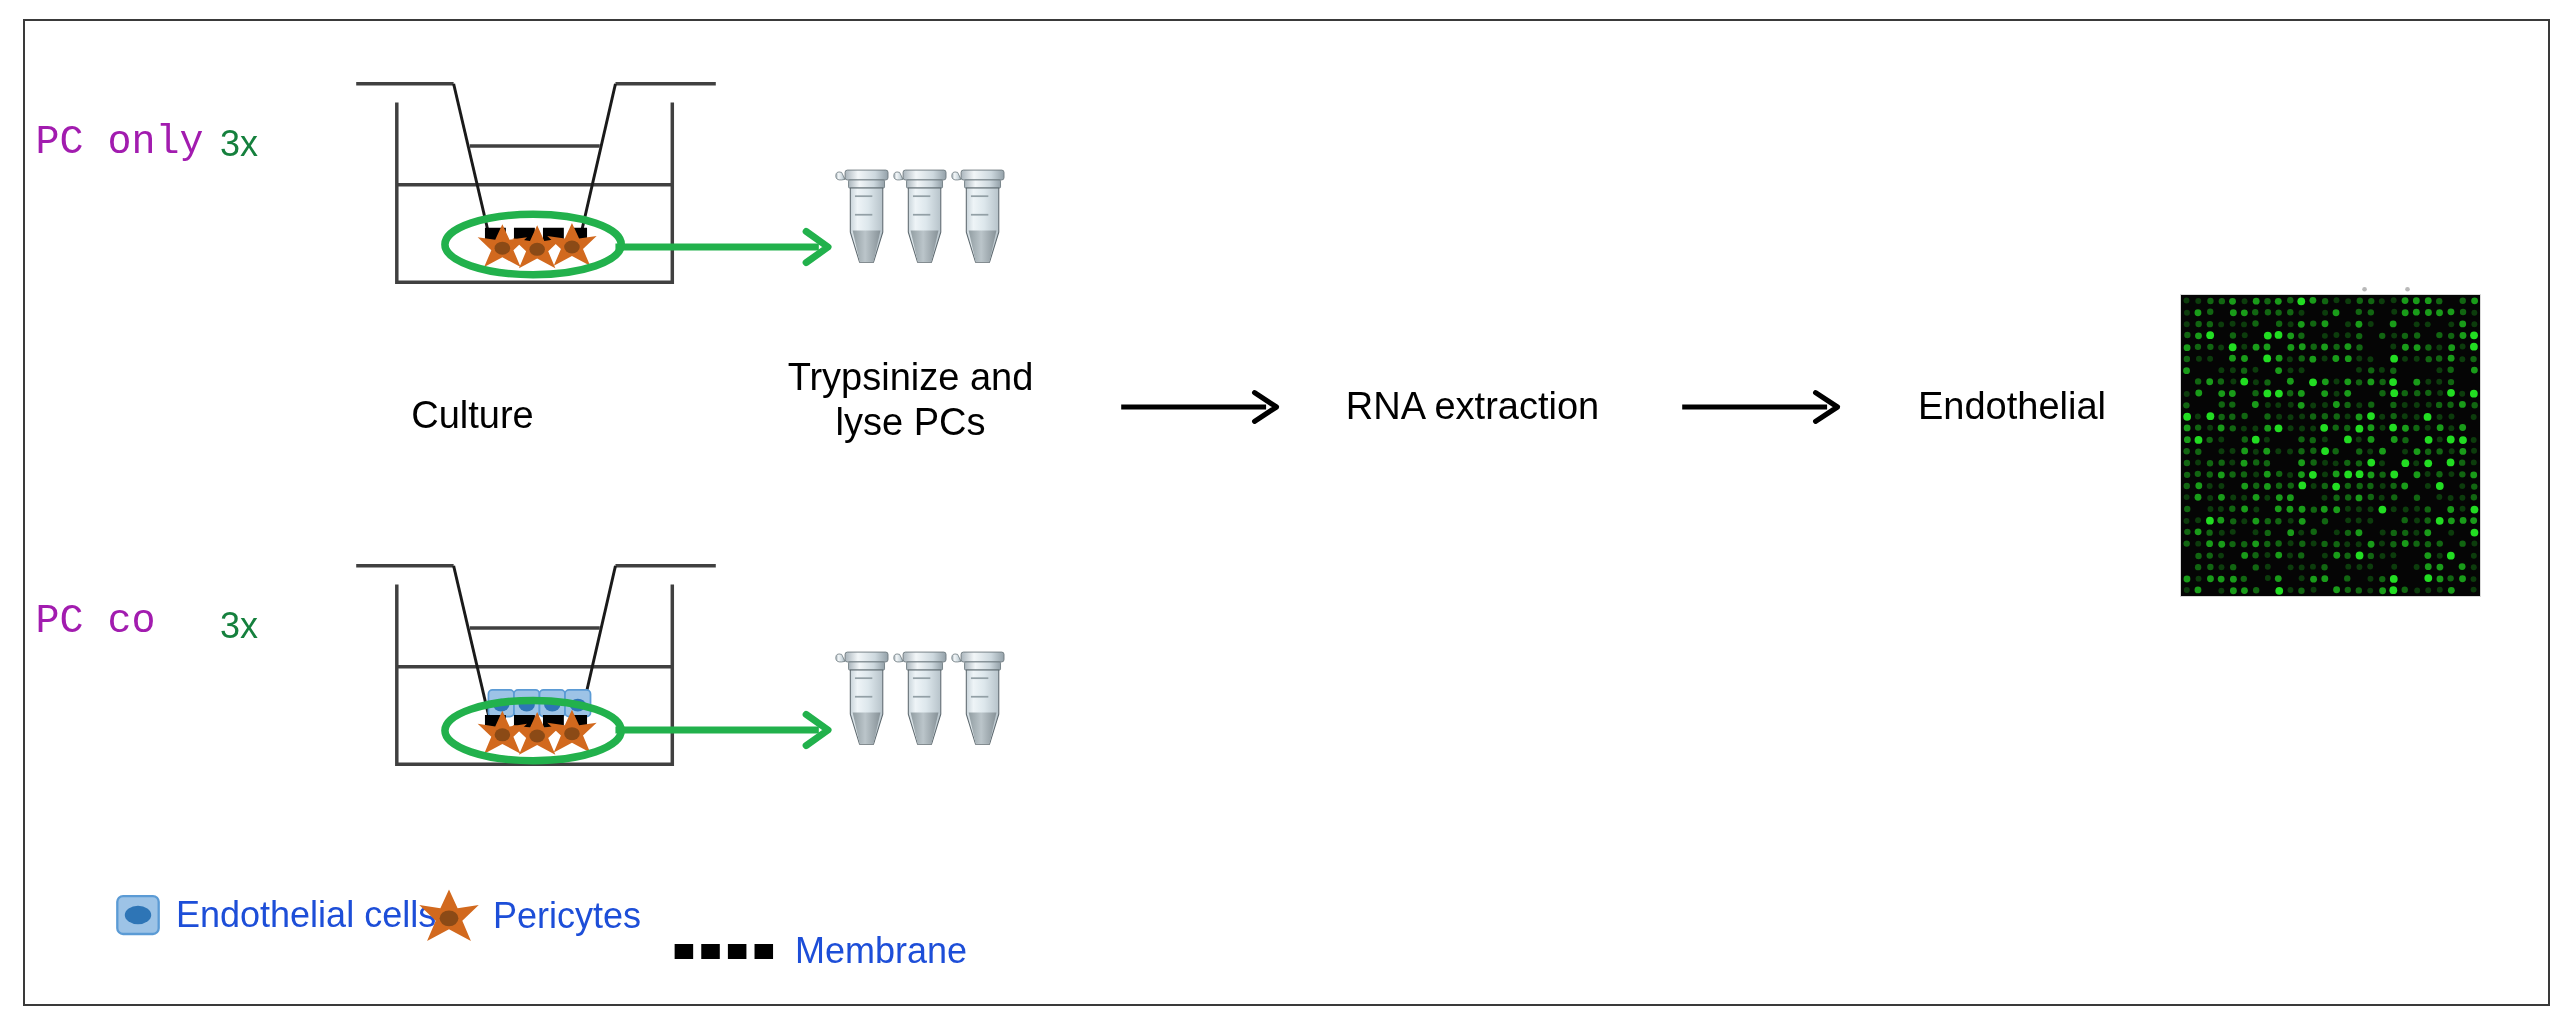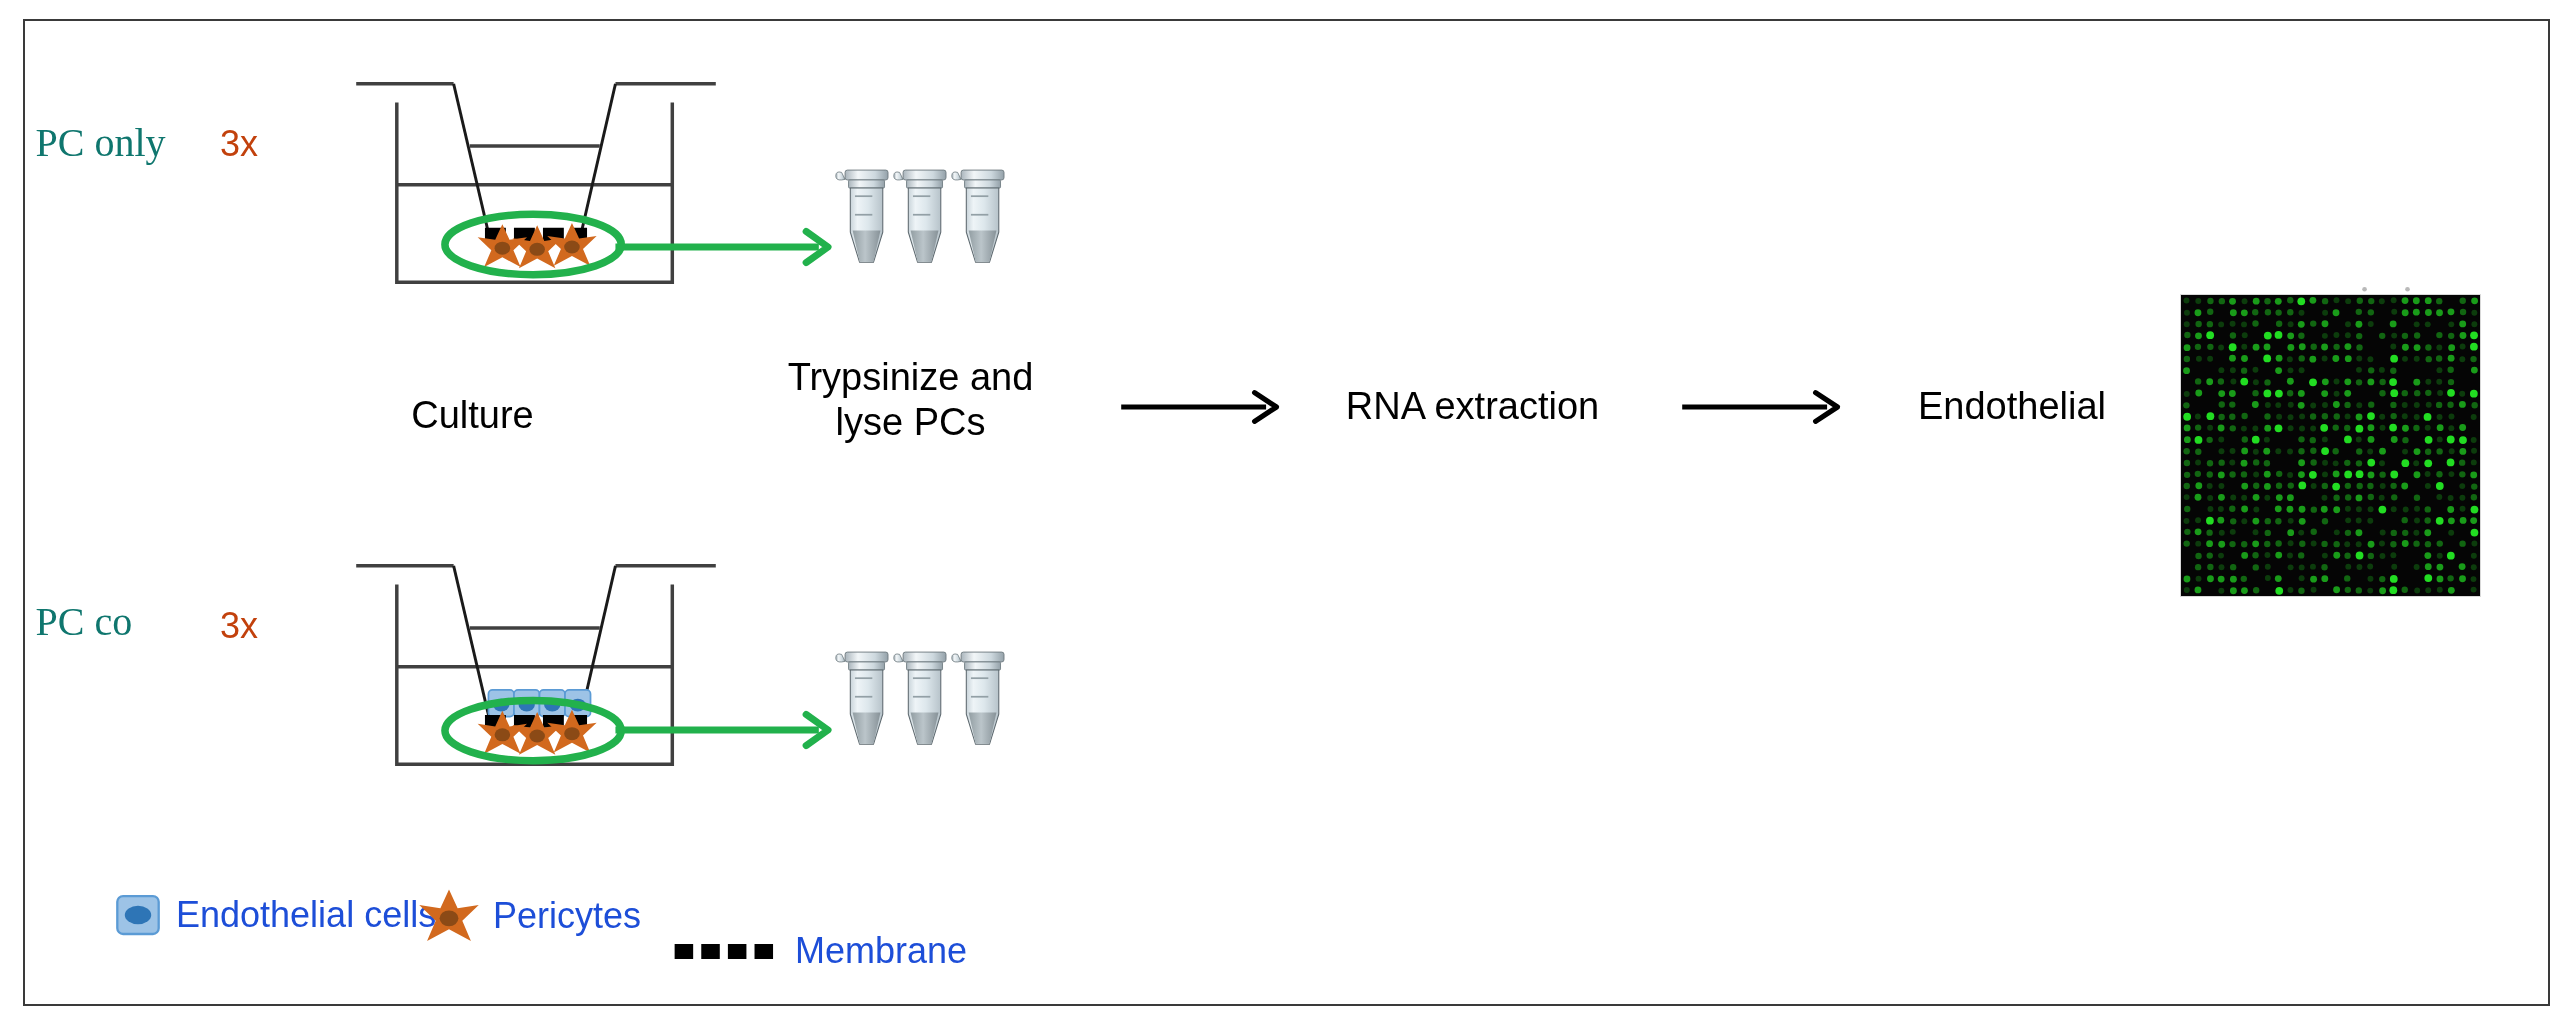--- a/index.html
+++ b/index.html
@@ -22,28 +22,28 @@
     height: 987px;
     border: 2.9px solid #3a3a3a;
     box-sizing: border-box;
     background: #ffffff;
   }
   .abs { position: absolute; }
 
   
   .row-label {
     font-size: 40px;
-    color: #0f766e;
+    color: #a21caf;
     line-height: 1;
     white-space: nowrap;
-    font-family: Liberation Serif, serif;
+    font-family: Liberation Mono, monospace;
   }
   .rep-label {
     font-size: 36px;
-    color: #c2410c;
+    color: #15803d;
     line-height: 1;
     white-space: nowrap;
   }
   .step-label {
     font-size: 38px;
     color: #000000;
     line-height: 1.18;
     white-space: pre-line;
     text-align: center;
   }

